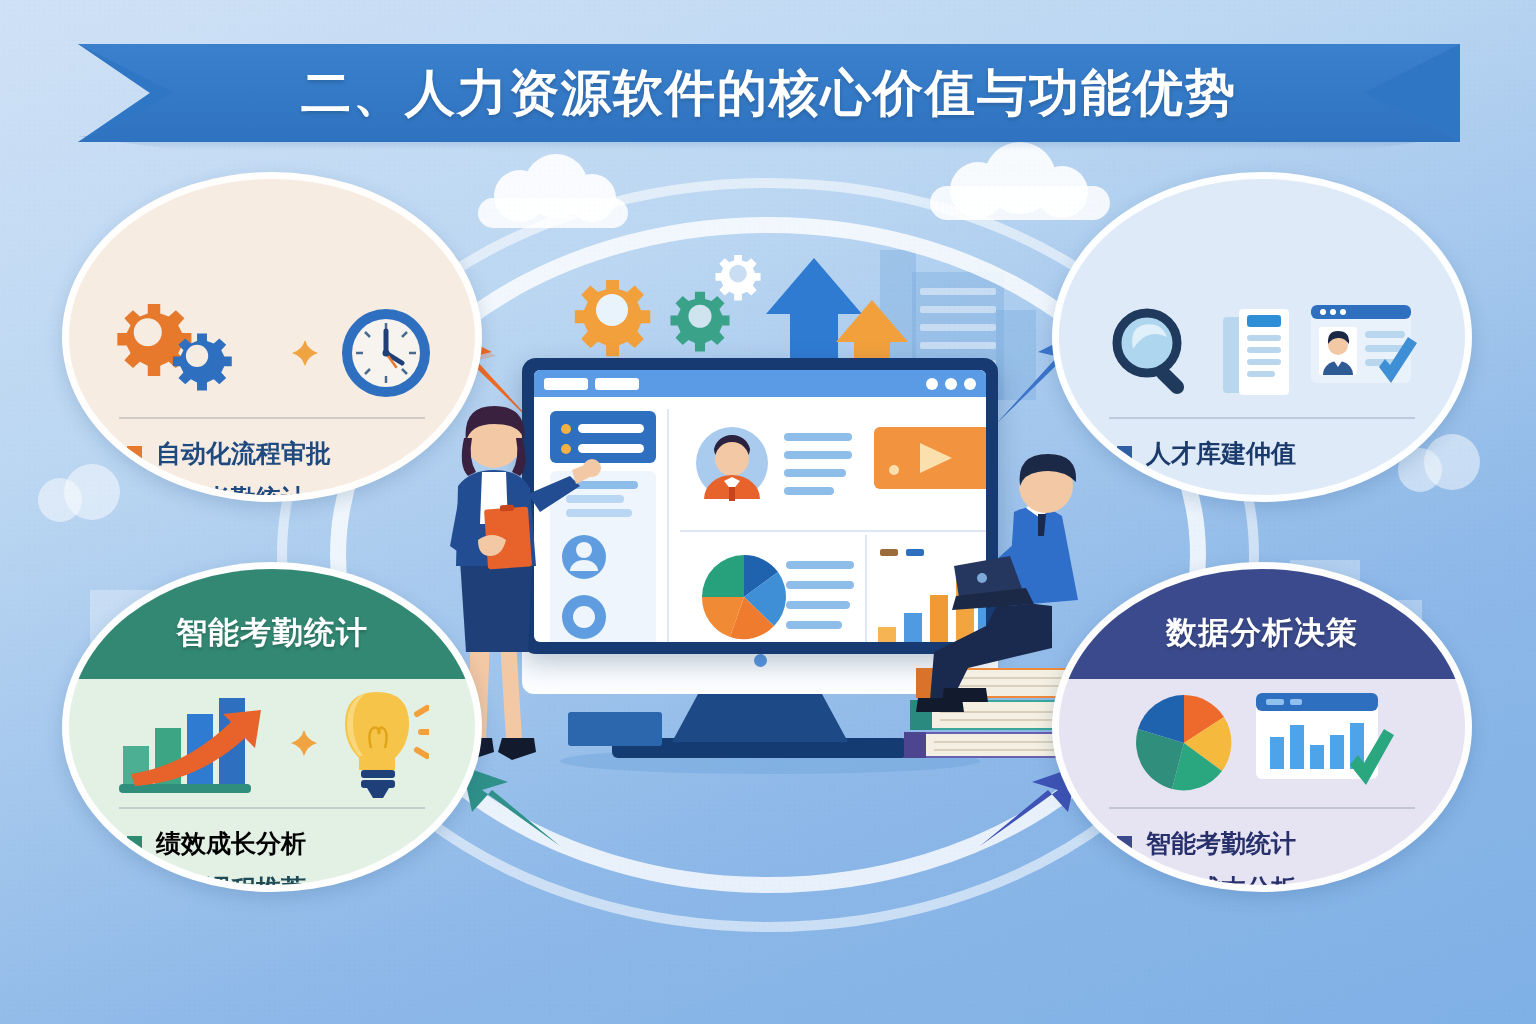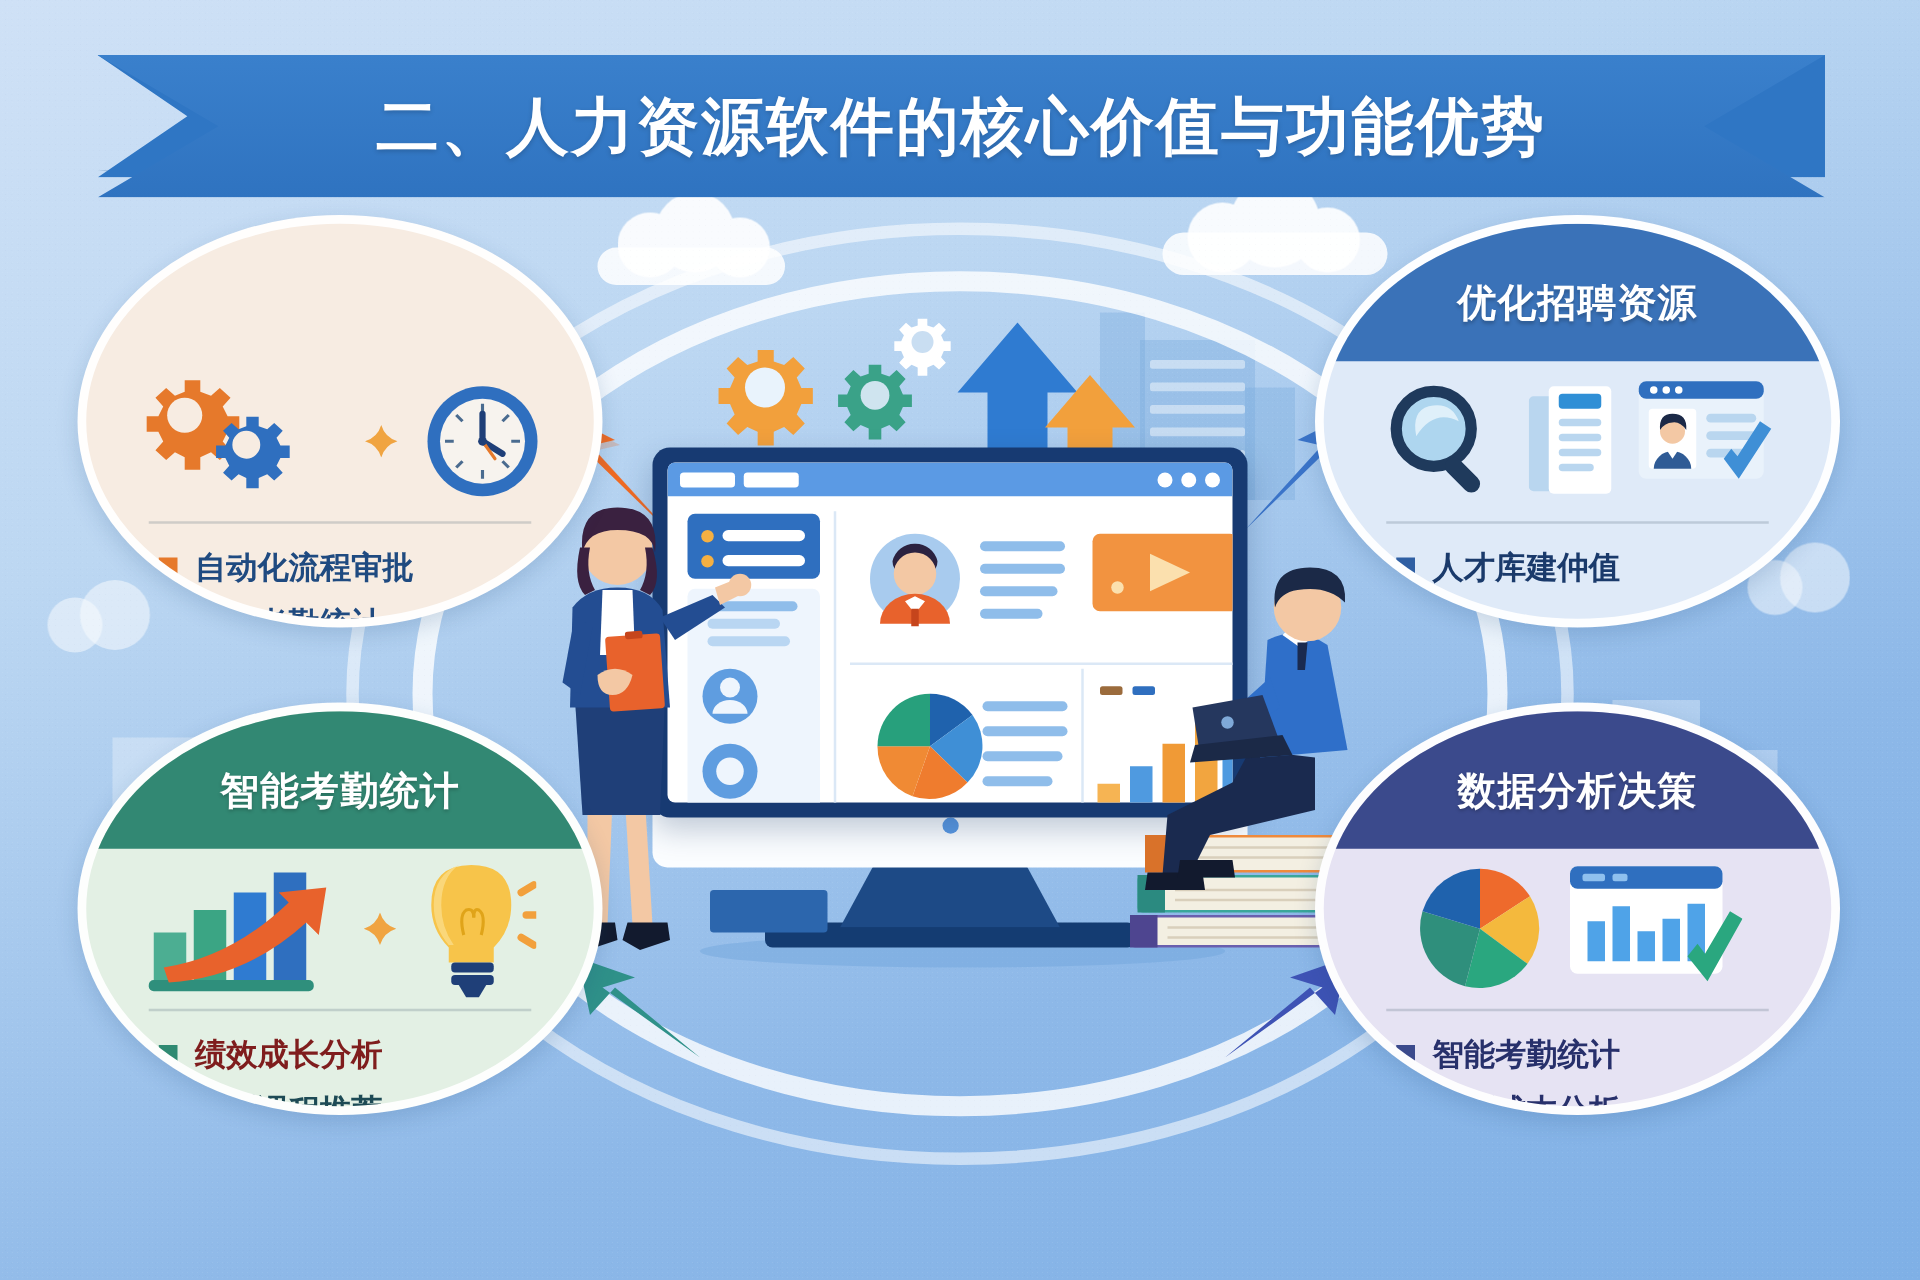--- a/index.html
+++ b/index.html
@@ -30,21 +30,21 @@
     background-position: 0 0, 2px 3px;
   }
 
   
   .ribbon {
     position: absolute; left: 78px; top: 44px; width: 1382px; height: 98px;
     background: #2f76c4;
     clip-path: polygon(0 0, 100% 0, 100% 100%, 93.5% 50%, 93.5% 50%, 100% 100%, 0 100%, 5.2% 50%);
   }
   .ribbon-inner {
-    position: absolute; left: 78px; top: 44px; width: 1382px; height: 114px;
+    position: absolute; left: 78px; top: 44px; width: 1382px; height: 98px;
     background: linear-gradient(180deg,#3a80cc 0%, #2f73c0 100%);
     clip-path: polygon(0 0, 100% 0, 93.0% 50%, 100% 100%, 0 100%, 7.0% 50%);
     display: flex; align-items: center; justify-content: center;
   }
   .ribbon-title {
     color: #ffffff; font-size: 50px; font-weight: 700; letter-spacing: 2px;
     text-shadow: 0 2px 4px rgba(0,0,0,.18);
     white-space: nowrap;
   }
   .ribbon-shadow {
@@ -455,23 +455,20 @@
       </div>
       <div class="bullet">
         <span class="sq" style="background:#e6792b;"></span>
         <span class="txt" style="color:#1f4a80;">智能考勤统计</span>
       </div>
     </div>
   </div>
 </div>
 
 <div class="card" id="card-tr">
-  <div class="card-head" style="background:#3a72b8;">
-    <span class="card-title">优化招聘资源</span>
-  </div>
   <div class="card-body">
     <div class="icon-row">
       <svg width="104" height="104" viewBox="0 0 104 104">
         <circle cx="44" cy="42" r="30" fill="#aed6ef"></circle>
         <path d="M30 48 q14 -22 34 -12 q-6 -16 -24 -12 q-14 4 -10 24Z" fill="#dff0fa"></path>
         <circle cx="44" cy="42" r="30" fill="none" stroke="#1f3a5c" stroke-width="9"></circle>
         <rect x="60" y="62" width="14" height="34" rx="7" fill="#1f3a5c" transform="rotate(-45 67 79)"></rect>
       </svg>
       <svg width="70" height="96" viewBox="0 0 70 96">
         <rect x="0" y="12" width="32" height="76" rx="4" fill="#b9d6ef"></rect>
@@ -546,21 +543,21 @@
           <line x1="84" y1="26" x2="94" y2="20"></line>
           <line x1="88" y1="44" x2="98" y2="44"></line>
           <line x1="84" y1="62" x2="94" y2="68"></line>
         </g>
       </svg>
     </div>
     <div class="divider"></div>
     <div class="bullets">
       <div class="bullet">
         <span class="sq" style="background:#2f8a72;"></span>
-        <span class="txt" style="color:#7f1d1d;">绩效成长分析</span>
+        <span class="txt" style="color:#000000;">绩效成长分析</span>
       </div>
       <div class="bullet">
         <span class="sq" style="background:#2f8a72;"></span>
         <span class="txt" style="color:#1d4a55;">培训课程推荐</span>
       </div>
     </div>
   </div>
 </div>
 
 <div class="card" id="card-br">

